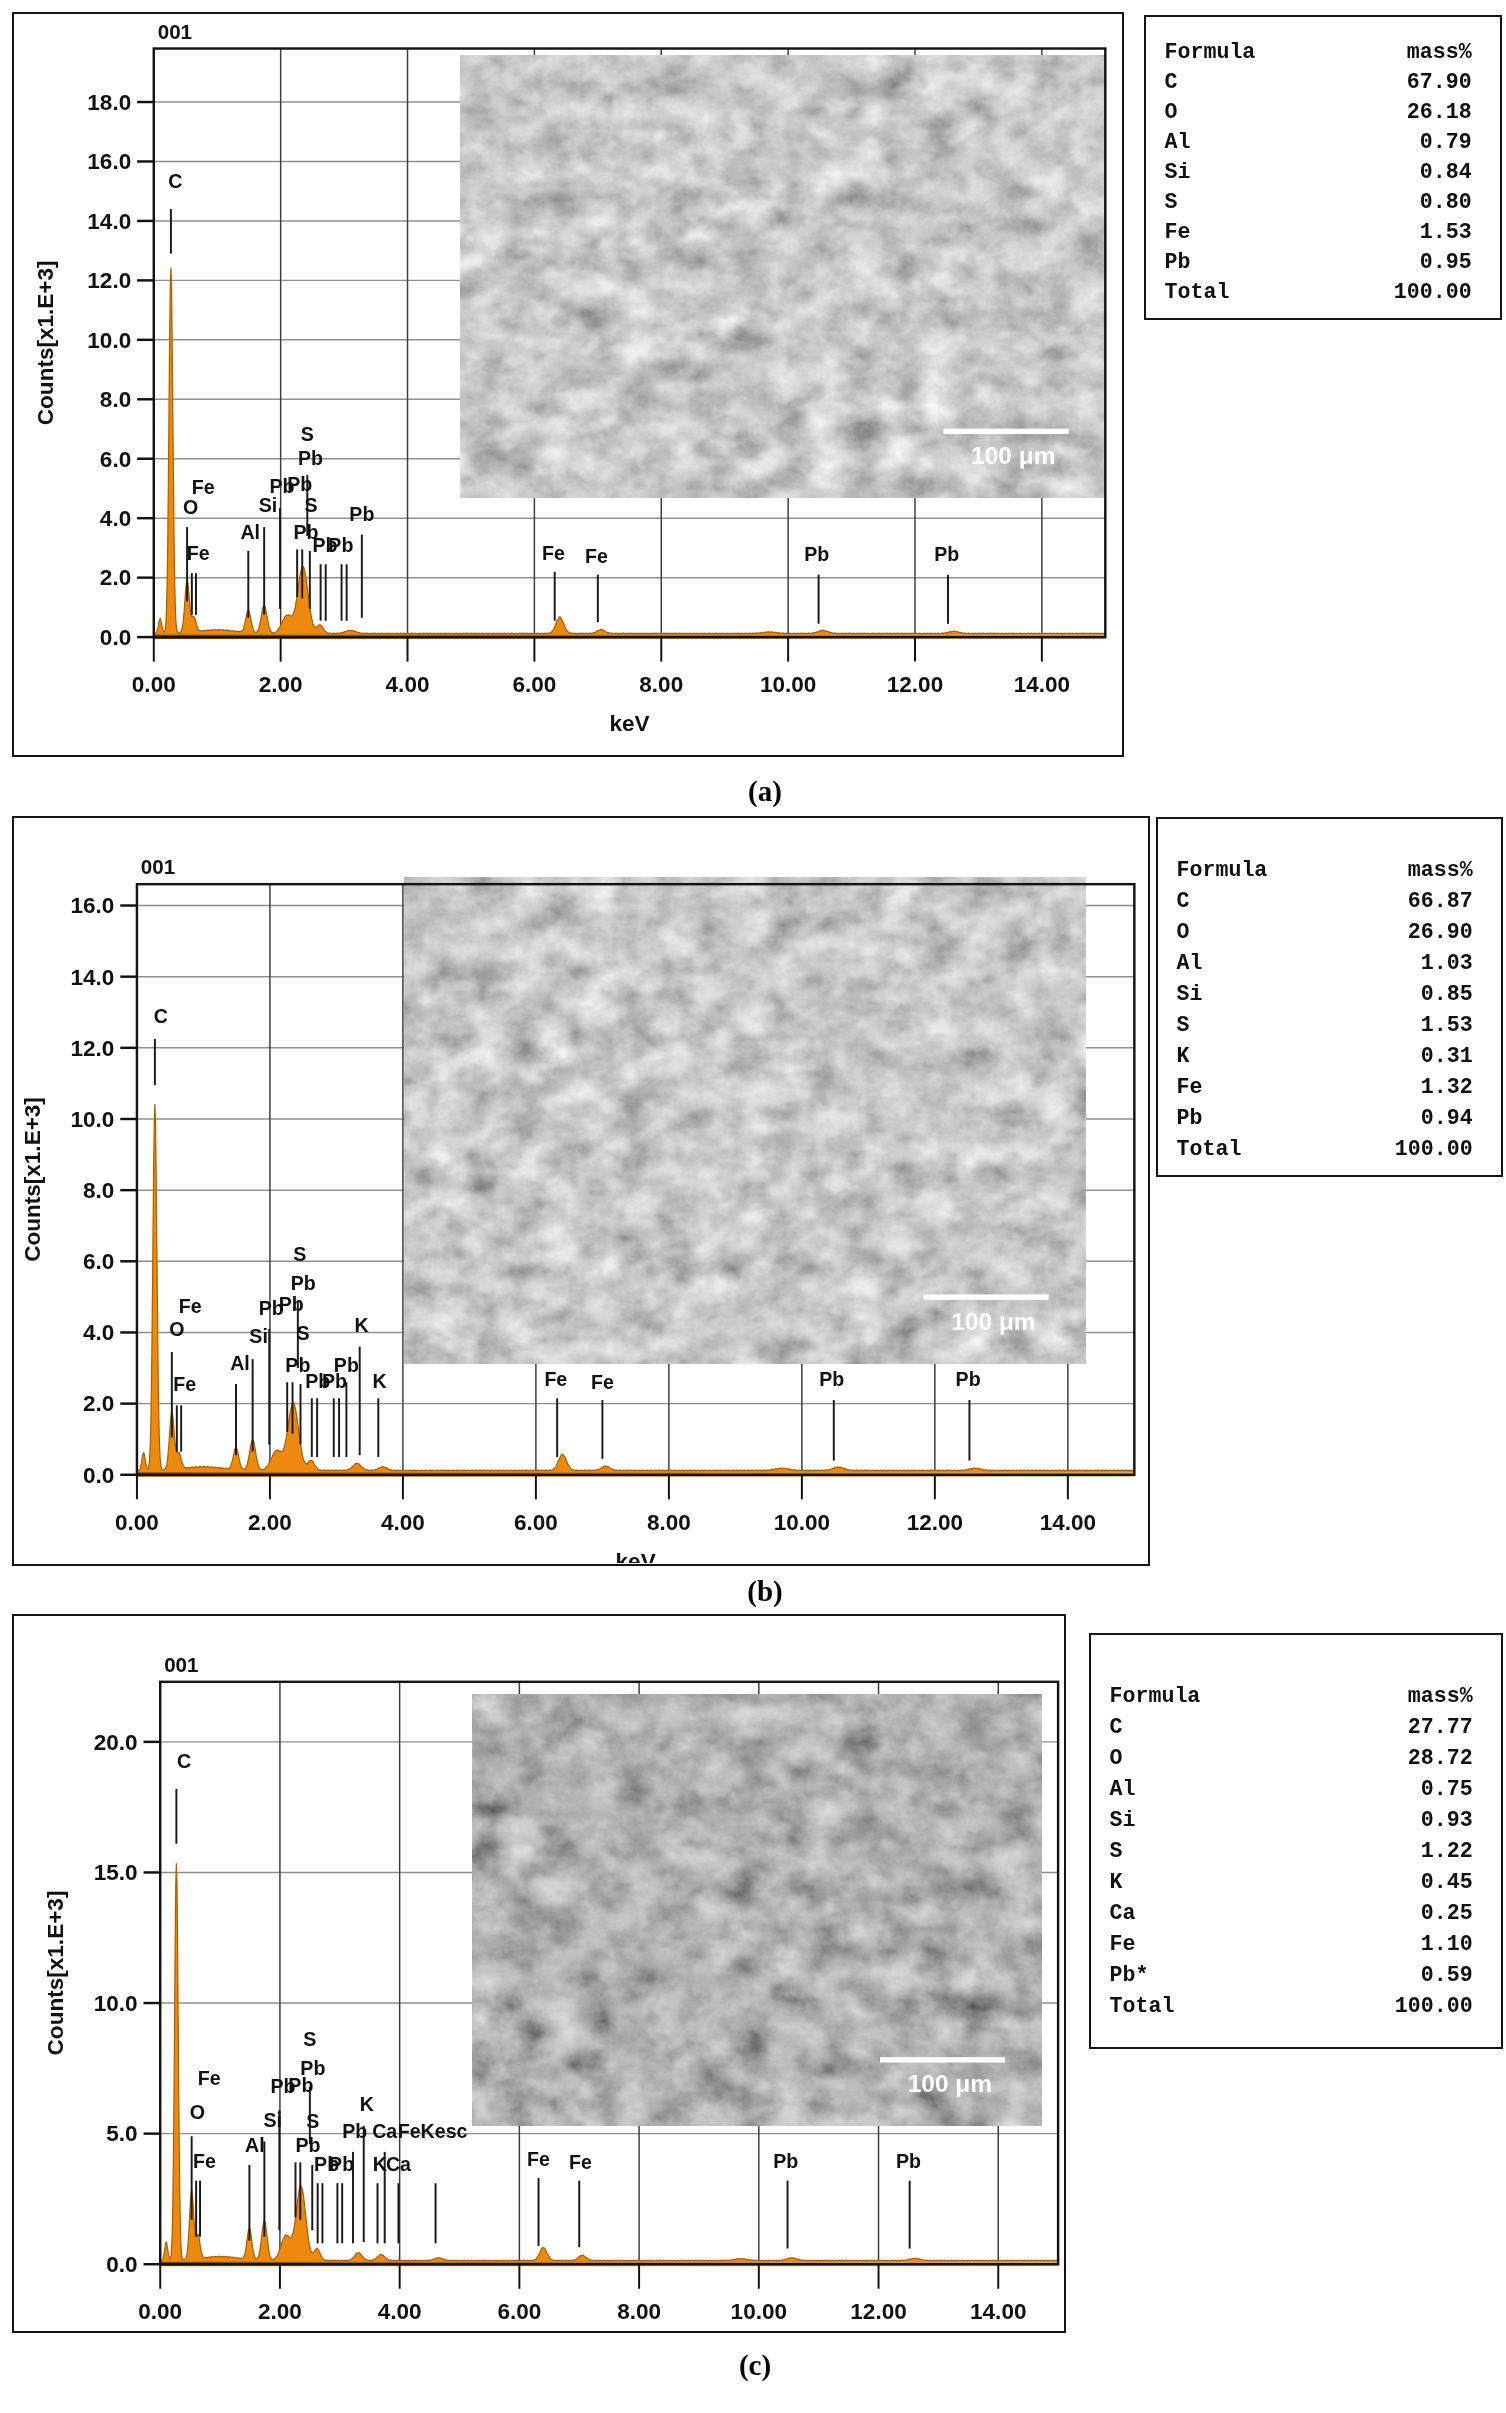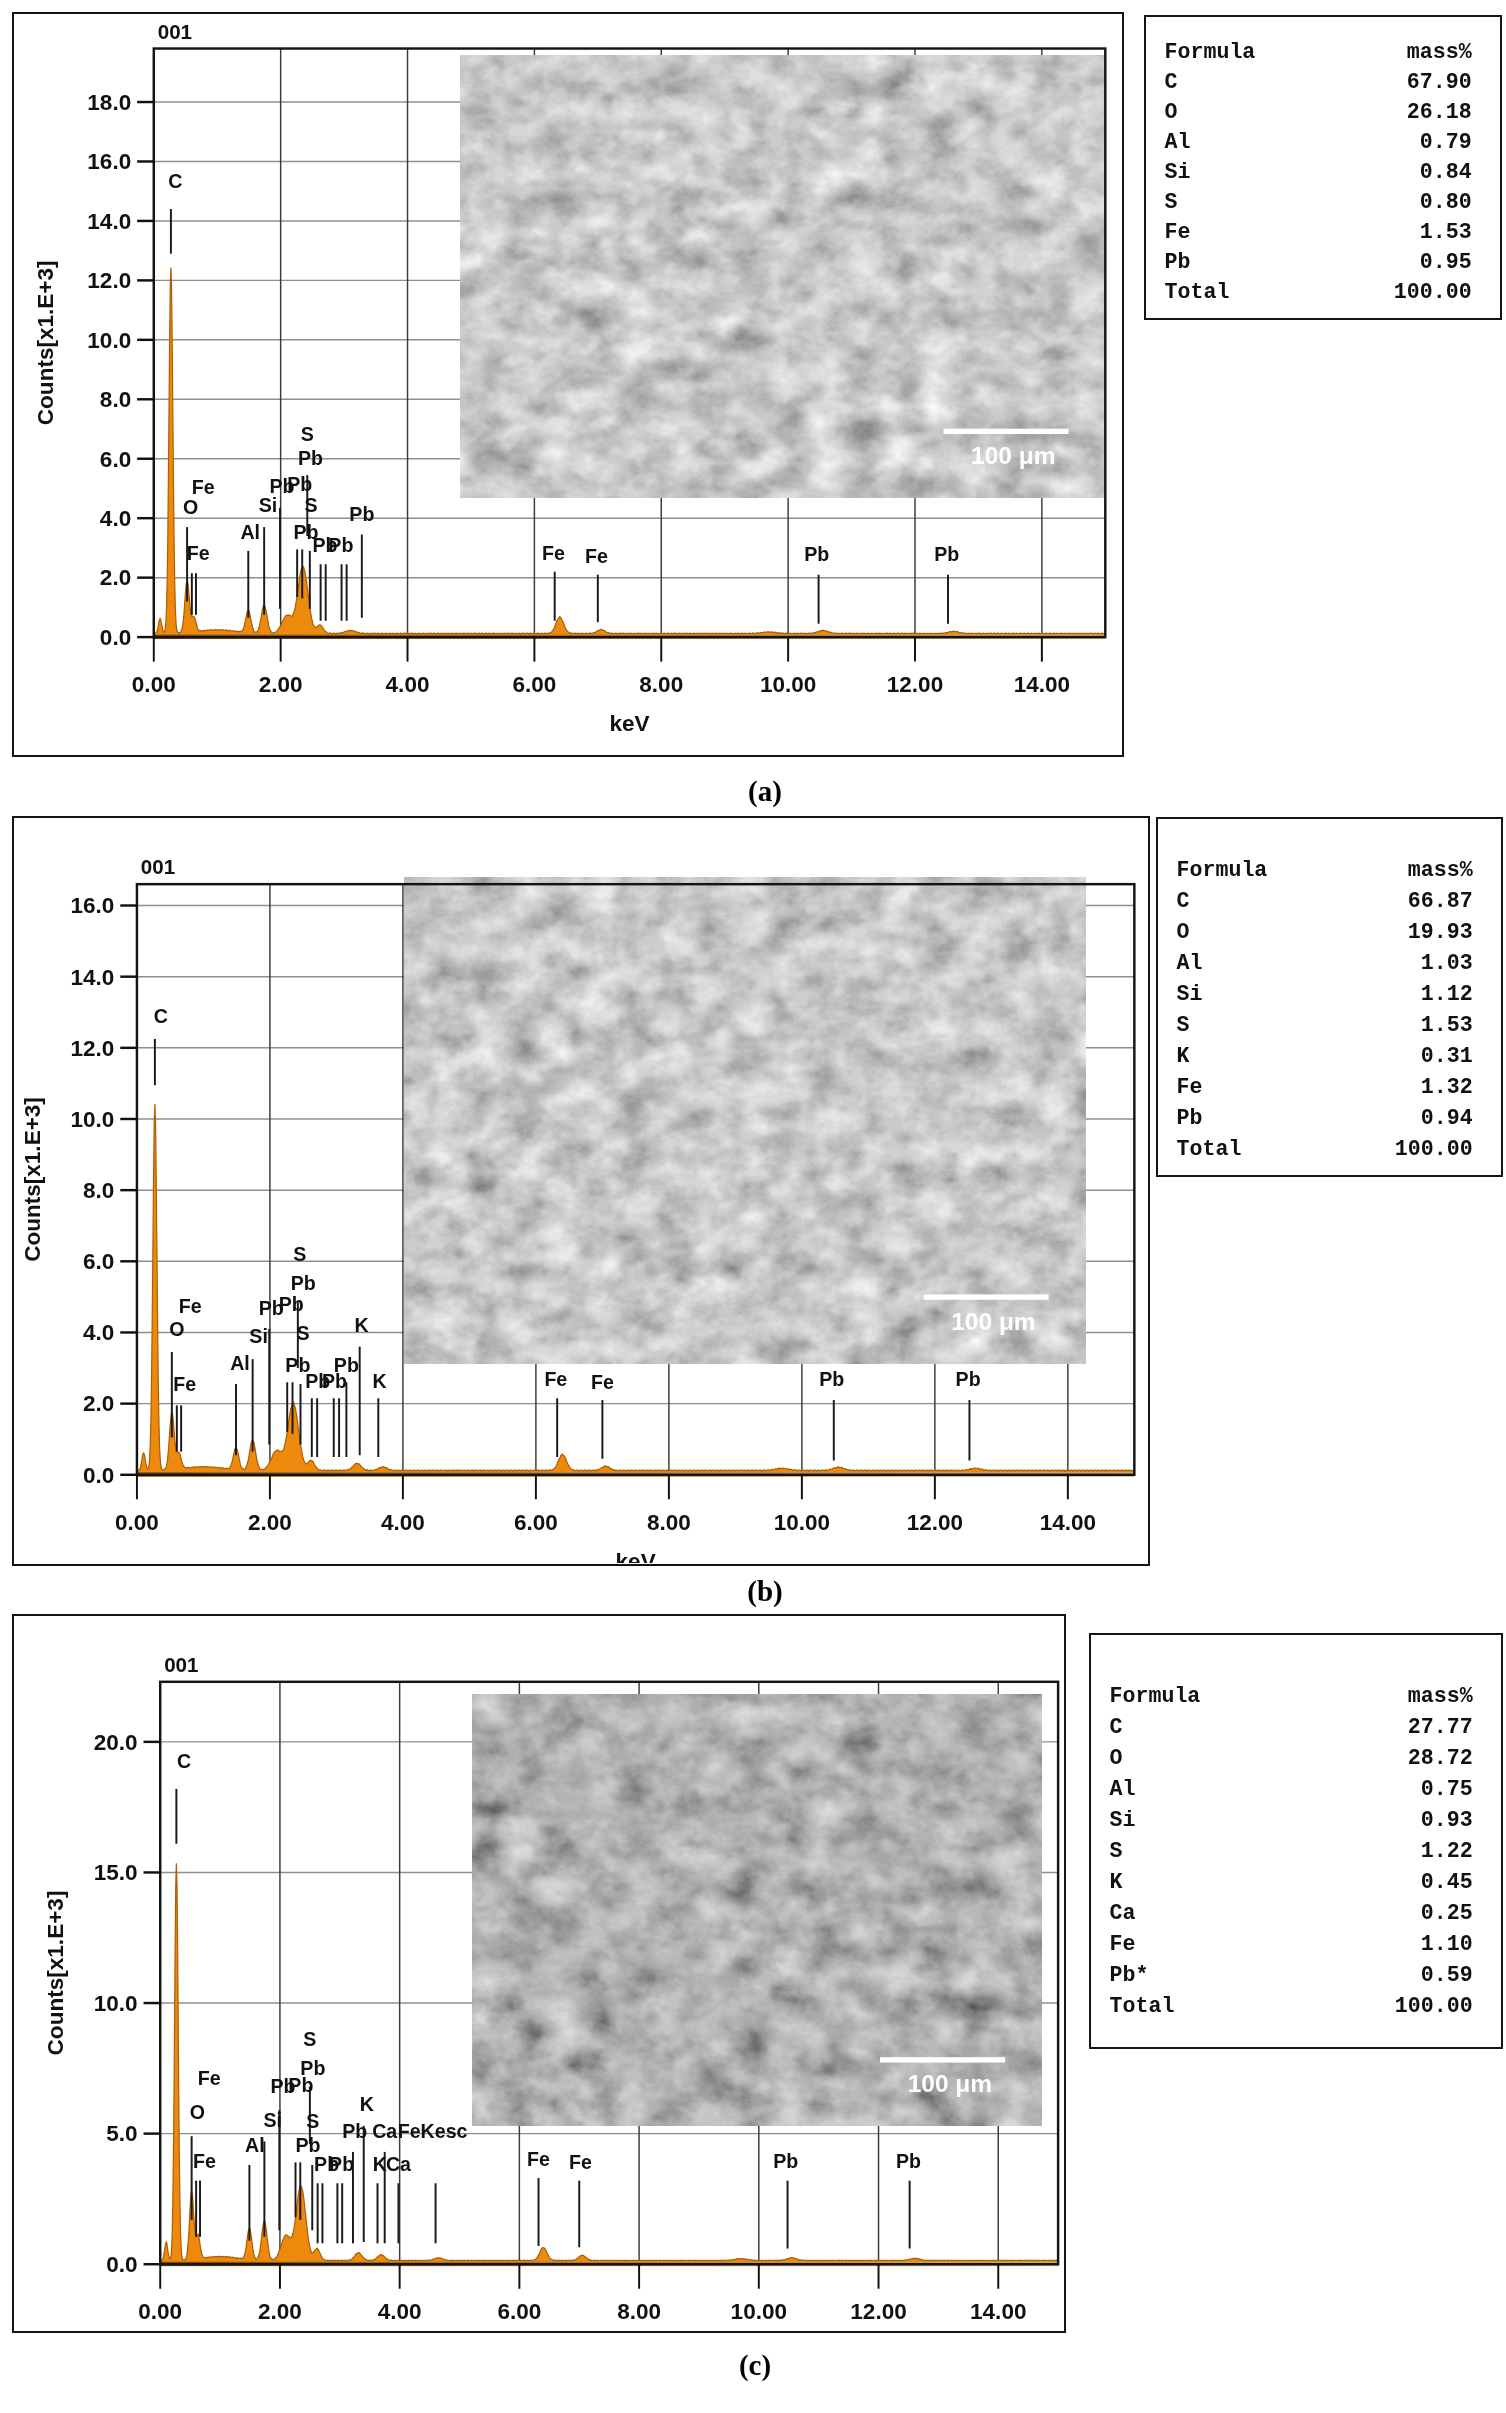--- a/index.html
+++ b/index.html
@@ -332,29 +332,29 @@
         <span>Formula</span>
         <span>mass%</span>
       </div>
       <div class="t-body">
           <div class="trow" style="height: 31px;">
             <span>C</span>
             <span>66.87</span>
           </div>
           <div class="trow" style="height: 31px;">
             <span>O</span>
-            <span>19.93</span>
+            <span>26.90</span>
           </div>
           <div class="trow" style="height: 31px;">
             <span>Al</span>
             <span>1.03</span>
           </div>
           <div class="trow" style="height: 31px;">
             <span>Si</span>
-            <span>1.12</span>
+            <span>0.85</span>
           </div>
           <div class="trow" style="height: 31px;">
             <span>S</span>
             <span>1.53</span>
           </div>
           <div class="trow" style="height: 31px;">
             <span>K</span>
             <span>0.31</span>
           </div>
           <div class="trow" style="height: 31px;">

